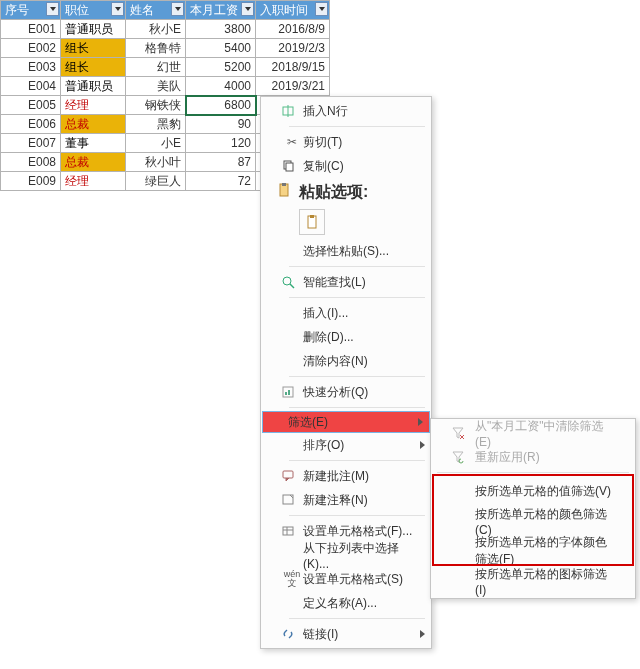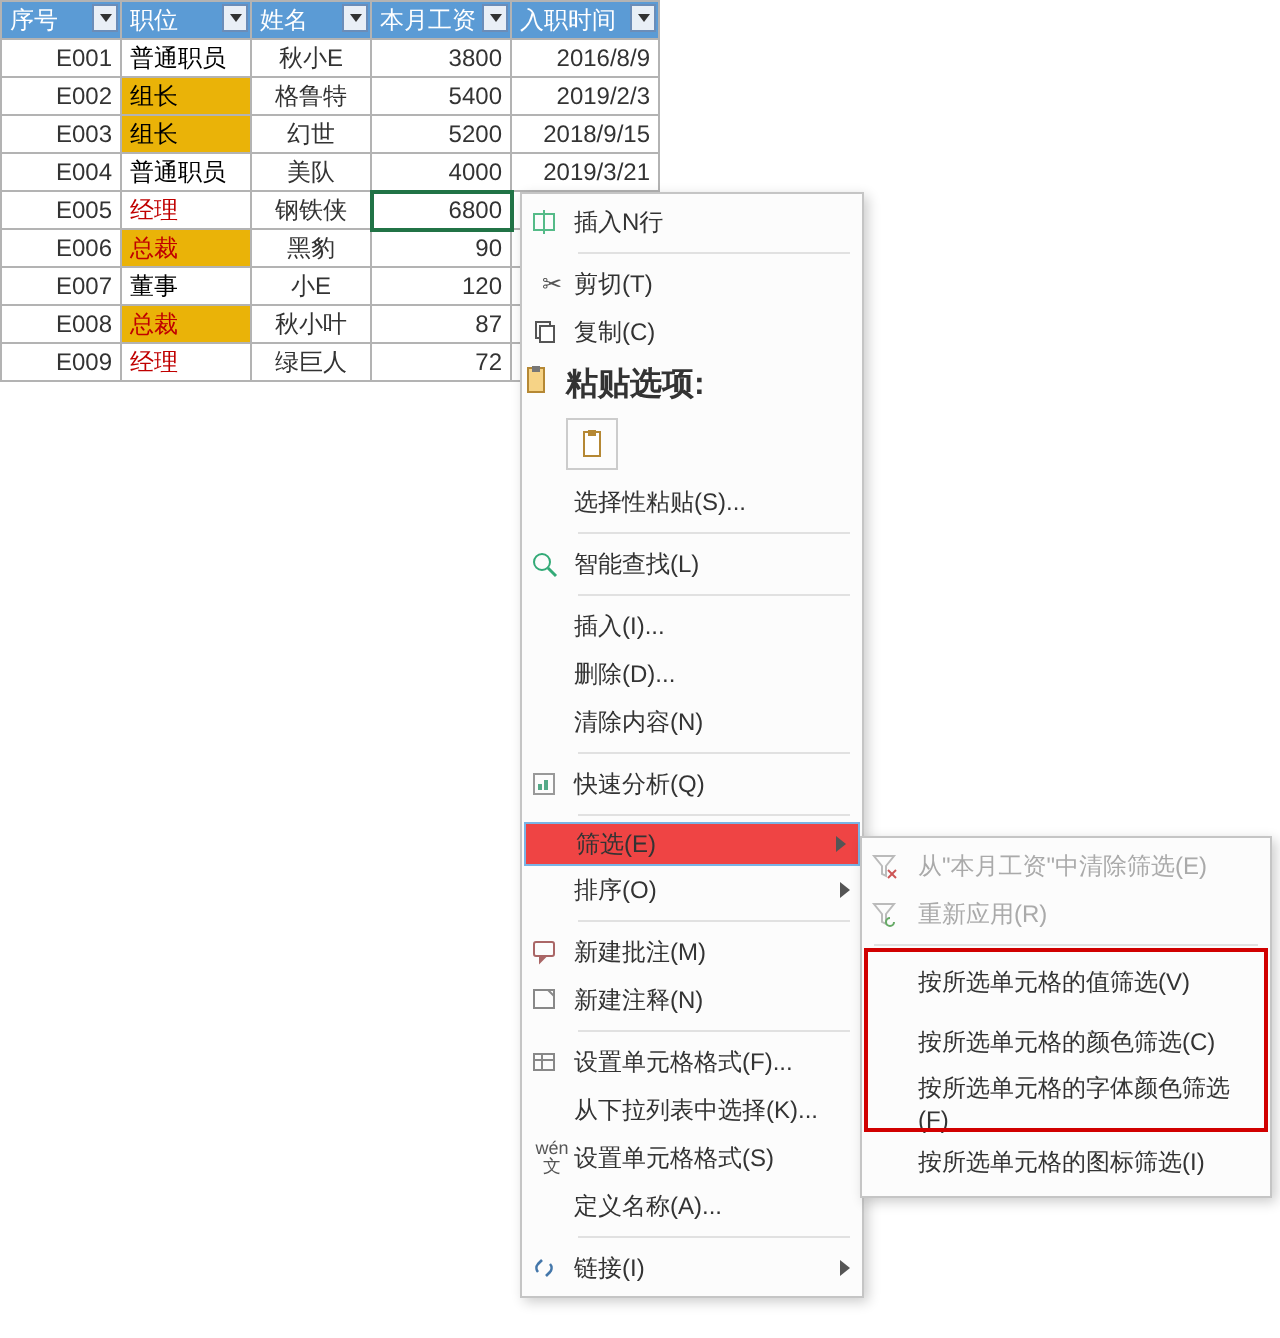--- a/index.html
+++ b/index.html
@@ -47,21 +47,21 @@
     justify-content: center;
   }
   .filter-arrow::after {
     content: "";
     border-left: 3px solid transparent;
     border-right: 3px solid transparent;
     border-top: 4px solid #333;
   }
   .col-a { width: 60px; text-align: right; }
   .col-b { width: 65px; text-align: left; }
-  .col-c { width: 60px; text-align: center; }
+  .col-c { width: 60px; text-align: right; }
   .col-d { width: 70px; text-align: right; }
   .col-e { width: 74px; text-align: right; }
   .pos-cell { color: #000; }
   .orange-bg { background: #eab308; }
   .red-text { color: #c00000; }
   .selected-cell {
     outline: 2px solid #217346;
     outline-offset: -1px;
   }
   
@@ -76,20 +76,21 @@
     padding: 2px 0;
     font-size: 12px;
   }
   .menu-item {
     display: flex;
     align-items: center;
     height: 24px;
     padding: 0 18px 0 4px;
     position: relative;
     cursor: default;
+    margin-left: 16px;
   }
   .menu-item .mi-icon {
     width: 22px;
     text-align: center;
     color: #555;
     flex: 0 0 22px;
   }
   .menu-item .mi-label { flex: 1; }
   .menu-sep {
     height: 1px;

